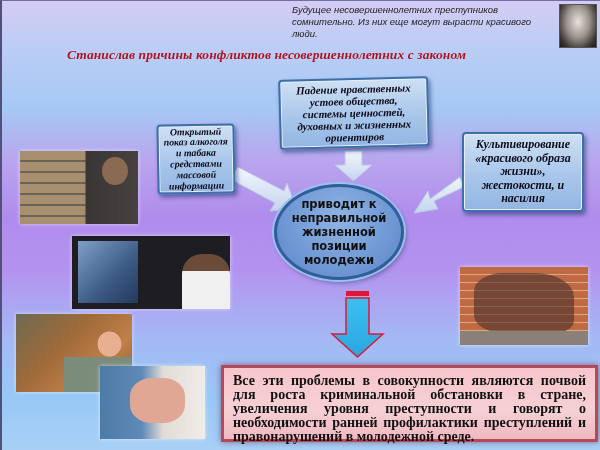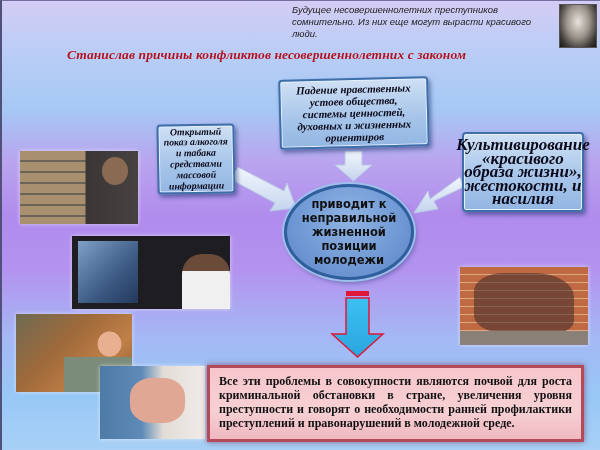--- a/index.html
+++ b/index.html
@@ -34,24 +34,24 @@
     background: linear-gradient(to bottom, #cfe0f4 0%, #a8c6ea 55%, #93b6e2 100%);
     border: 2px solid #3e6fa8;
     border-radius: 4px;
     box-shadow: 2px 3px 4px rgba(30,50,110,0.55), inset 0 0 0 1px #e6f0fb;
     font-family: "Liberation Serif", serif; font-style: italic; font-weight: bold;
     color: #0a0a1a; text-align: center; box-sizing: border-box;
     display: flex; align-items: center; justify-content: center;
   }
   .cause-top { left: 277px; top: 77px; width: 150px; height: 70px; font-size: 11px; line-height: 12px; padding: 2px 6px; transform: rotate(-1.5deg); }
   .cause-left { left: 155px; top: 123px; width: 78px; height: 70px; font-size: 9.8px; line-height: 10.8px; padding: 2px 3px; transform: rotate(-1deg); }
-  .cause-right { left: 460px; top: 131px; width: 122px; height: 80px; font-size: 17px; line-height: 13.5px; padding: 2px 4px; }
+  .cause-right { left: 460px; top: 131px; width: 122px; height: 80px; font-size: 12px; line-height: 13.5px; padding: 2px 4px; }
   .arrow-svg { position: absolute; left: 0; top: 0; width: 600px; height: 450px; pointer-events: none; }
   .center-circle {
-    position: absolute; left: 282px; top: 183px; width: 130px; height: 96px;
+    position: absolute; left: 272px; top: 183px; width: 130px; height: 96px;
     border-radius: 50%;
     background: radial-gradient(ellipse at 50% 35%, #8fb3e3 0%, #6f98d4 60%, #5a83c2 100%);
     border: 3px solid #2d5f9c;
     box-shadow: 0 0 0 2px #9cc0ea, 2px 3px 5px rgba(20,40,100,0.45);
     font-family: "DejaVu Sans", sans-serif; font-weight: bold;
     font-size: 11.5px; line-height: 14px; color: #101010; text-align: center;
     display: flex; align-items: center; justify-content: center; box-sizing: border-box;
     padding: 4px 10px;
   }
   .photo { position: absolute; box-shadow: 0 0 4px rgba(255,255,255,0.6); overflow: hidden; }
@@ -67,26 +67,26 @@
   .photo-game { left: 14px; top: 313px; width: 116px; height: 78px; background: linear-gradient(135deg, #6e6a52 0%, #a06a3a 40%, #c08048 70%, #8a5a38 100%); }
   .photo-game .kid { position: absolute; left: 48px; top: 14px; width: 70px; height: 64px; background: radial-gradient(ellipse at 65% 25%, #e8b090 0 18%, rgba(0,0,0,0) 19%), linear-gradient(to bottom, rgba(0,0,0,0) 45%, #7c8c7a 46%); }
   .photo-cuffs { left: 98px; top: 365px; width: 105px; height: 73px; background: linear-gradient(to right, #4e7aa8 0%, #5f8ab8 40%, #e2dcd6 60%, #f0ece8 100%); }
   .photo-cuffs .hands { position: absolute; left: 30px; top: 12px; width: 55px; height: 45px; border-radius: 40%; background: #e0a894; }
   .photo-shadow { left: 458px; top: 266px; width: 128px; height: 78px;
     background: repeating-linear-gradient(to bottom, #c06a44 0 7px, #e0a882 7px 8px);
   }
   .photo-shadow .silhouette { position: absolute; left: 14px; top: 6px; width: 100px; height: 60px; background: rgba(60,40,40,0.55); border-radius: 30% 40% 20% 30%; }
   .photo-shadow .ground { position: absolute; left: 0; bottom: 0; width: 100%; height: 14px; background: #8a8078; }
   .conclusion {
-    position: absolute; left: 205px; top: 364px; width: 377px; height: 77px;
+    position: absolute; left: 219px; top: 364px; width: 377px; height: 77px;
     background: linear-gradient(to bottom, #f7c6cc 0%, #f6d0d4 60%, #f0b8c0 100%);
     border: 3px solid #b34a5a; box-sizing: border-box;
     box-shadow: 0 0 6px rgba(120,30,60,0.6);
     font-family: "Liberation Serif", serif; font-weight: bold;
-    font-size: 12px; line-height: 14px; color: #111;
+    font-size: 14px; line-height: 14px; color: #111;
     text-align: justify; padding: 6px 9px 4px 9px;
   }
 </style>
 </head>
 <body>
 
 <div class="slide">
 
   <div class="quote">
     <span>Будущее несовершеннолетних преступников сомнительно. Из них еще могут вырасти красивого люди.</span>

